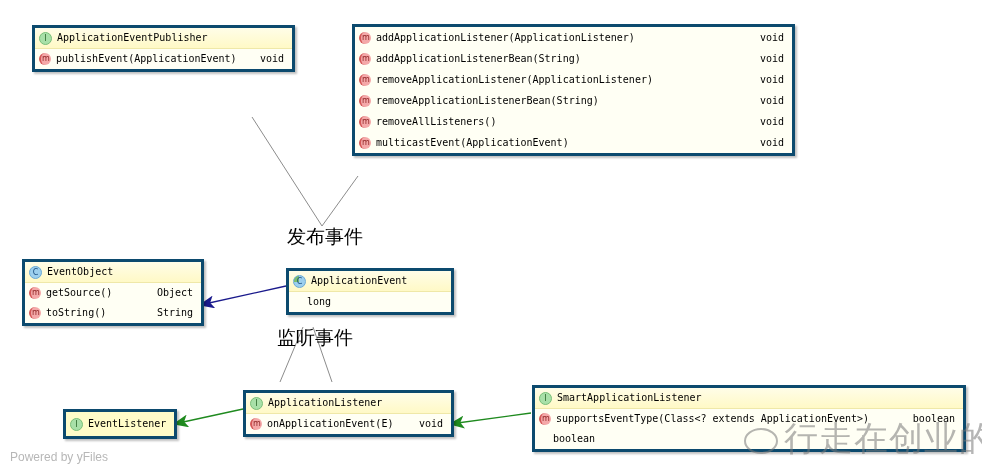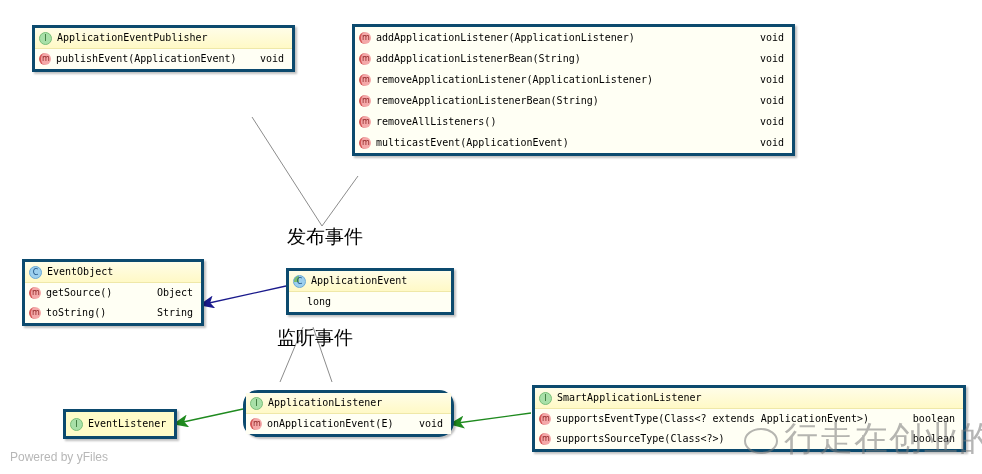--- a/index.html
+++ b/index.html
@@ -104,36 +104,35 @@
       <span class="ret">long</span>
     </div>
 </div>
 
 <div class="lbl" style="left:277px;top:325px;">监听事件</div>
 
 <div class="node single" style="left:63px;top:409px;width:108px;">
   <div class="hdr" style="height:24px;line-height:24px;"><span class="ic ic-i">I</span><span>EventListener</span></div>
 </div>
 
-<div class="node" style="left:243px;top:390px;width:205px;border-radius:15px;">
+<div class="node" style="left:243px;top:390px;width:205px;">
   <div class="hdr"><span class="ic ic-i">I</span><span>ApplicationListener</span></div>
   <div class="row">
       <span><span class="ic ic-m">m</span><span>onApplicationEvent(E)</span></span>
       <span class="ret">void</span>
     </div>
 </div>
 
 <div class="node" style="left:532px;top:385px;width:428px;">
   <div class="hdr"><span class="ic ic-i">I</span><span>SmartApplicationListener</span></div>
   <div class="row">
       <span><span class="ic ic-m">m</span><span>supportsEventType(Class&lt;? extends ApplicationEvent&gt;)</span></span>
       <span class="ret">boolean</span>
     </div>
   <div class="row">
-      <span><span class="ic ic-m">m</span><span>supportsSourceType(Class&lt;?&gt;)</span></span>
       <span class="ret">boolean</span>
     </div>
 </div>
 
 <div class="watermark">
   <span style="display:inline-block;width:30px;height:22px;border:2px solid rgba(120,120,120,0.55);border-radius:50%;vertical-align:middle;margin-right:6px;"></span><span>行走在创业的路上</span>
 </div>
 
 <div class="footer">Powered by yFiles</div>
 

